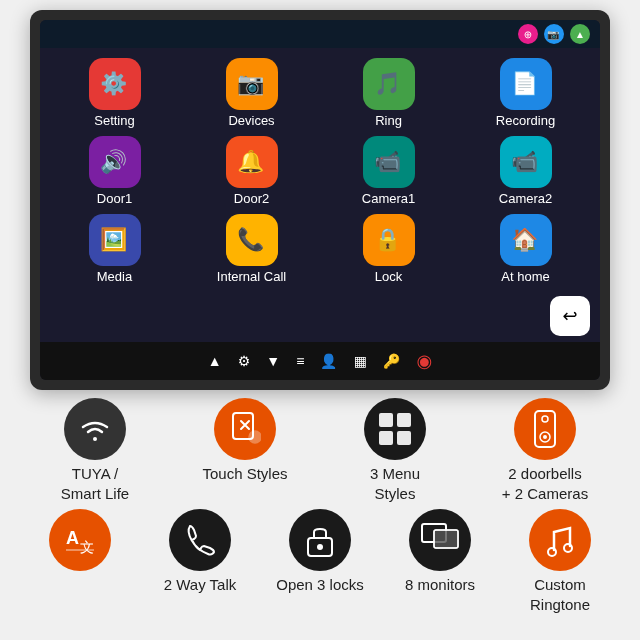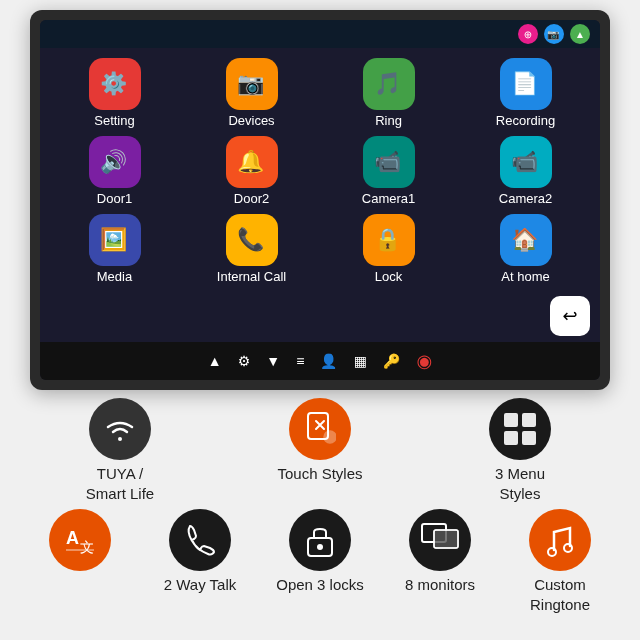--- a/index.html
+++ b/index.html
@@ -257,20 +257,31 @@
         <div class="feature-circle" style="background:#1a1a1a">
           <svg width="36" height="36" viewBox="0 0 36 36" fill="none">
       <rect x="2" y="2" width="14" height="14" rx="2" fill="white" opacity="0.9"></rect>
       <rect x="20" y="2" width="14" height="14" rx="2" fill="white" opacity="0.9"></rect>
       <rect x="2" y="20" width="14" height="14" rx="2" fill="white" opacity="0.9"></rect>
       <rect x="20" y="20" width="14" height="14" rx="2" fill="white" opacity="0.9"></rect>
     </svg>
         </div>
         <span class="feature-label">3 Menu Styles</span>
       </div>
+      <div class="feature-item">
+        <div class="feature-circle" style="background:#e65100">
+          <svg width="28" height="40" viewBox="0 0 28 40" fill="none">
+      <rect x="4" y="2" width="20" height="36" rx="4" stroke="white" stroke-width="2" fill="none"></rect>
+      <circle cx="14" cy="28" r="5" stroke="white" stroke-width="1.5" fill="none"></circle>
+      <circle cx="14" cy="28" r="2" fill="white"></circle>
+      <circle cx="14" cy="10" r="3" stroke="white" stroke-width="1.5" fill="none"></circle>
+    </svg>
+        </div>
+        <span class="feature-label">2 doorbells<br>+ 2 Cameras</span>
+      </div>
     </div>
   <div class="features-row" id="features-row-2">
       <div class="feature-item">
         <div class="feature-circle" style="background:#e65100">
           <svg width="36" height="36" viewBox="0 0 36 36" fill="none">
       <text x="4" y="22" font-size="18" fill="white" font-family="Arial" font-weight="bold">A</text>
       <text x="18" y="30" font-size="14" fill="white" font-family="Arial">文</text>
       <path d="M4 28 L32 28" stroke="white" stroke-width="1.5" opacity="0.5"></path>
     </svg>
         </div>

